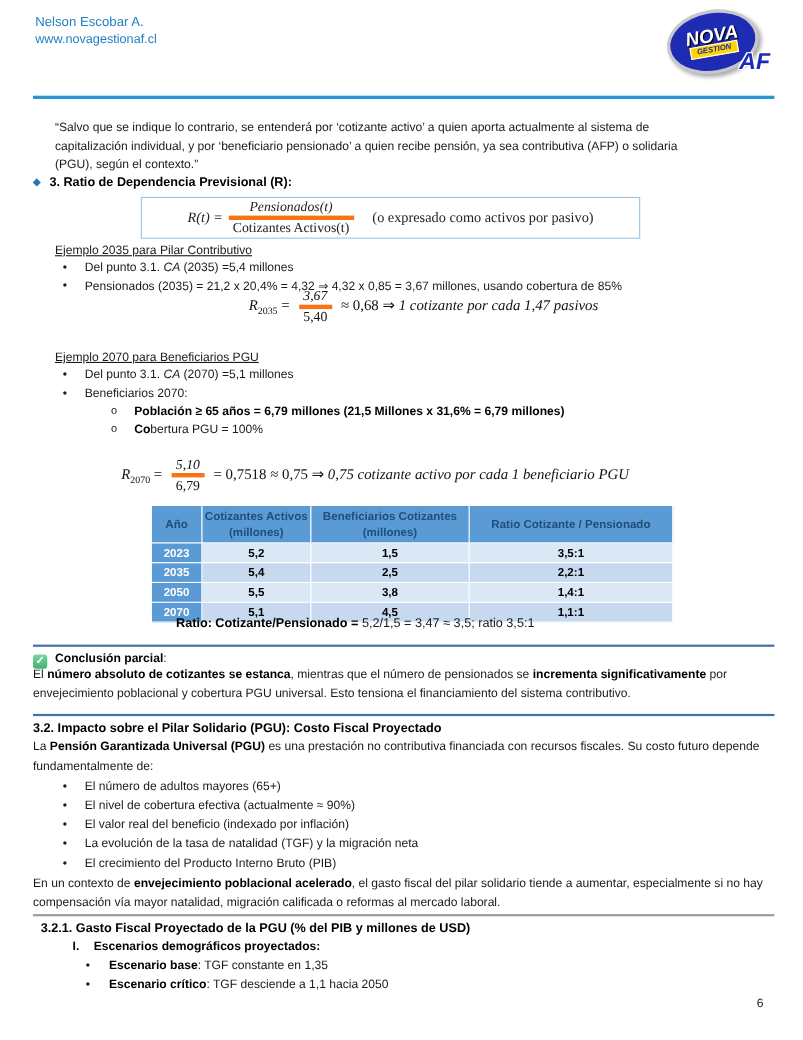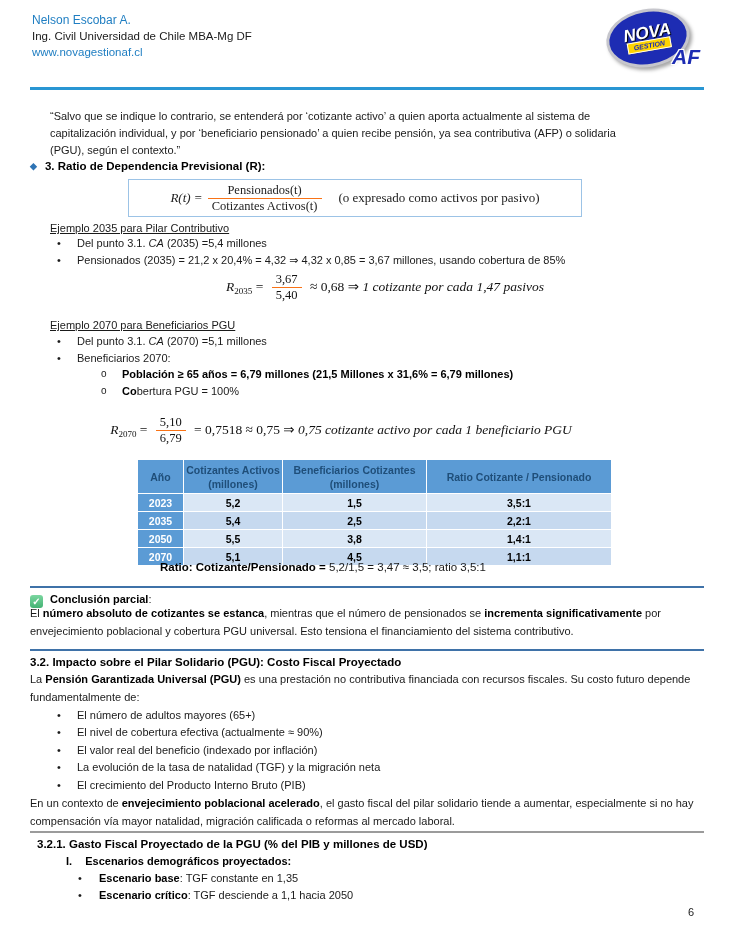--- a/index.html
+++ b/index.html
@@ -30,21 +30,21 @@
   .quote{top:97px;left:50px;width:604px;line-height:17px;white-space:pre-line;}
   
   .sec-head{left:30px;font-weight:bold;color:#000;font-size:11.5px;}
   .diamond{color:#2e74b5;font-size:9px;margin-right:8px;vertical-align:1px;}
   
   .formula-box{top:179px;left:128px;width:452px;height:36px;border:1px solid #9cc3e6;
                display:flex;align-items:center;justify-content:center;
                font-family:"Liberation Serif",serif;font-size:13px;color:#222;}
   .math-it{font-style:italic;}
   .frac{display:inline-block;vertical-align:middle;text-align:center;margin:0 5px;line-height:13px;font-size:12.5px;}
-  .frac .num{display:block;padding:0 4px 1px;border-bottom:1px solid #f97316;}
+  .frac .num{display:block;padding:0 4px 1px;border-bottom:4px solid #f97316;font-style:italic;}
   .frac .den{display:block;padding:1px 4px 0;}
   .fnote{margin-left:12px;}
   
   .ex-title{left:50px;text-decoration:underline;color:#1a1a1a;}
   
   .li{position:absolute;left:0;width:700px;}
   .li .dot{position:absolute;left:57px;}
   .li .txt{position:absolute;left:77px;width:620px;}
   .li .circ{position:absolute;left:101px;font-size:10px;}
   .li .txt2{position:absolute;left:122px;width:560px;}
@@ -72,21 +72,20 @@
   
   .pagenum{top:906px;left:688px;}
 </style>
 </head>
 <body>
 
 <div class="page">
 
   <div class="hdr">
     <div class="hdr-name">Nelson Escobar A.</div>
-    <div class="hdr-cred">Ing. Civil Universidad de Chile MBA-Mg DF</div>
     <a class="hdr-site">www.novagestionaf.cl</a>
   </div>
 
   <div class="logo">
     <div class="logo-oval">
       <span class="logo-nova">NOVA</span>
       <span class="logo-gestion">GESTION</span>
     </div>
     <span class="logo-af">AF</span>
   </div>
@@ -112,21 +111,21 @@
 
   <div class="abs ex-title" style="top:222px">Ejemplo 2035 para Pilar Contributivo</div>
   <div class="li" style="top:237px">
     <span class="dot">•</span>
     <span class="txt"><span>Del punto 3.1.  </span><span class="ca">CA</span><span> (2035) =5,4 millones</span></span>
   </div>
   <div class="li" style="top:254px">
     <span class="dot">•</span>
     <span class="txt">Pensionados (2035) = 21,2 x 20,4% = 4,32 ⇒ 4,32 x 0,85 = 3,67 millones, usando cobertura de 85%</span>
   </div>
-  <div class="abs mathline" style="top:273px;left:40px;width:690px">
+  <div class="abs mathline" style="top:263px;left:40px;width:690px">
     <span class="it">R</span><sub>2035</sub><span> = </span><span class="frac"><span class="num">3,67</span><span class="den">5,40</span></span><span> ≈ 0,68  ⇒ </span><span class="it">1 cotizante por cada 1,47 pasivos</span>
   </div>
 
   <div class="abs ex-title" style="top:319px">Ejemplo 2070 para Beneficiarios PGU</div>
   <div class="li" style="top:335px">
     <span class="dot">•</span>
     <span class="txt"><span>Del punto 3.1. </span><span class="ca">CA</span><span> (2070) =5,1 millones</span></span>
   </div>
   <div class="li" style="top:352px">
     <span class="dot">•</span>

